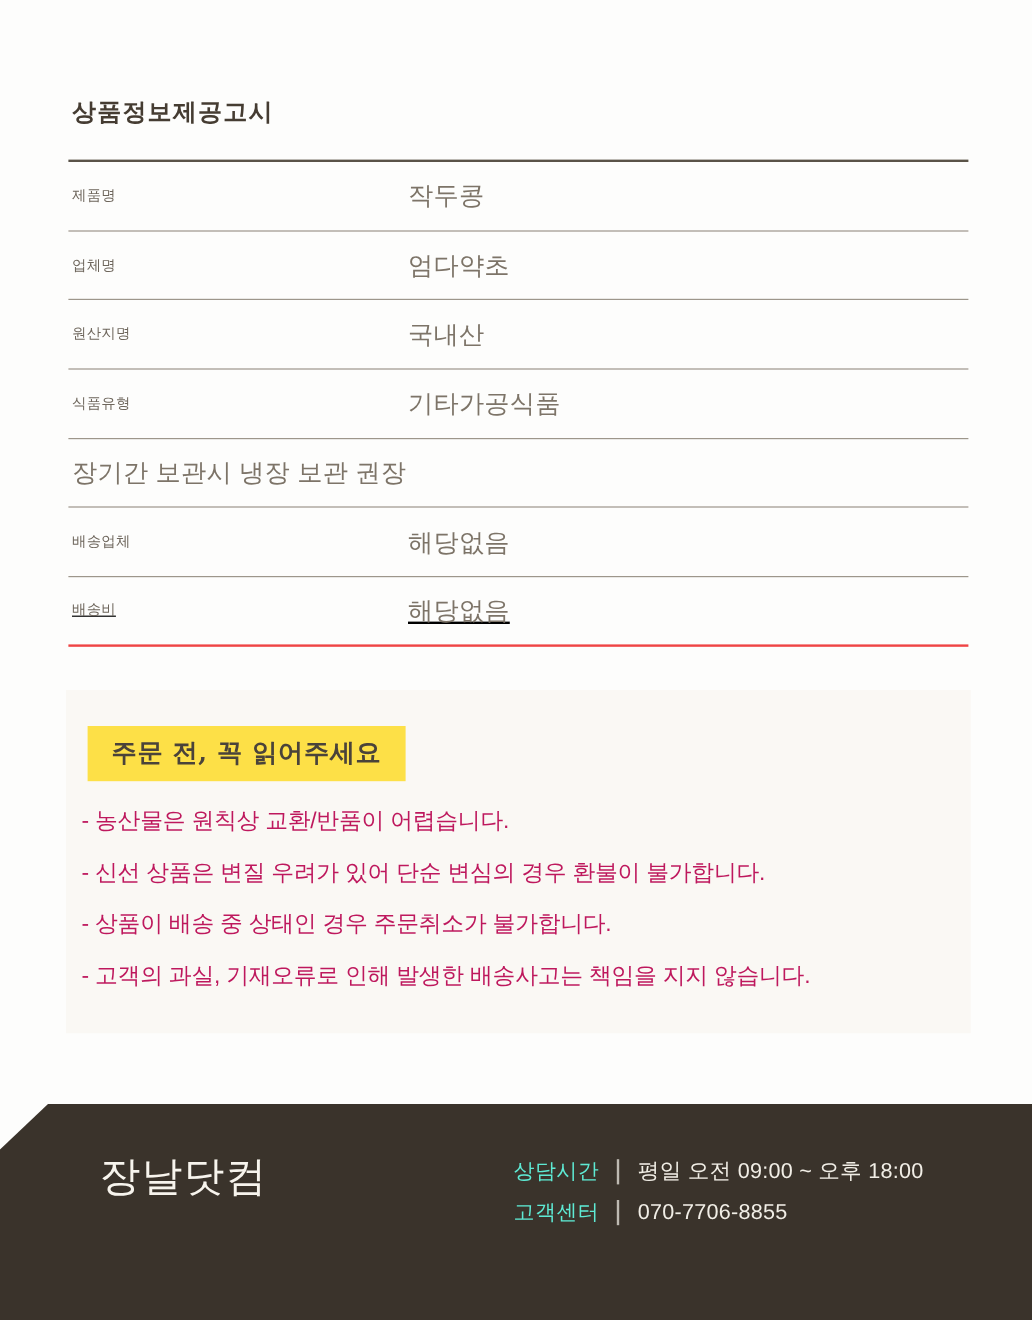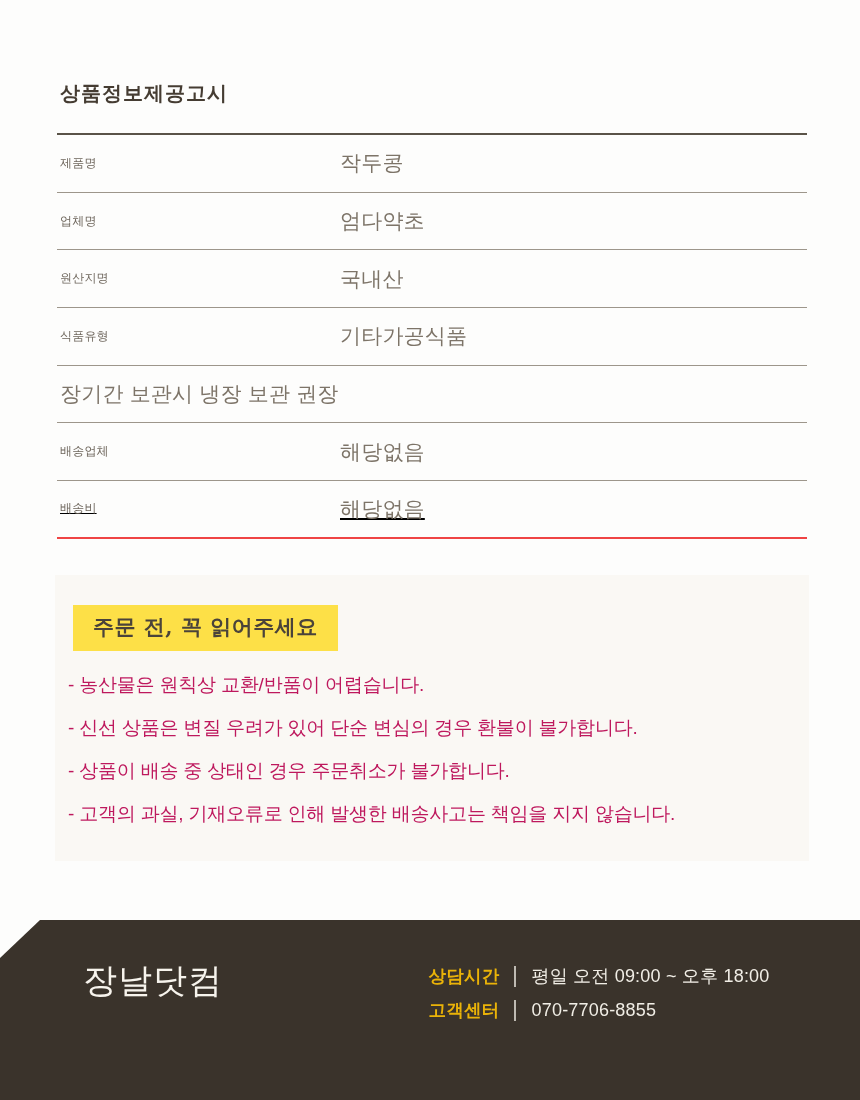--- a/index.html
+++ b/index.html
@@ -116,26 +116,25 @@
     left: 428px;
     top: 42px;
   }
   .contact-row {
     display: flex;
     align-items: center;
     height: 28px;
     margin-bottom: 6px;
   }
   .contact-label {
-    font-weight: 700;
+    font-weight: 400;
     font-size: 17.5px;
-    color: #eab308;
+    color: #5eead4;
     min-width: 72px;
     letter-spacing: 0.3px;
-    text-align: center;
   }
   .contact-sep {
     width: 1.5px;
     height: 21px;
     background: rgba(247, 244, 237, 0.7);
     margin: 0 16px 0 14px;
   }
   .contact-value {
     font-size: 18px;
     color: #f1eee6;

